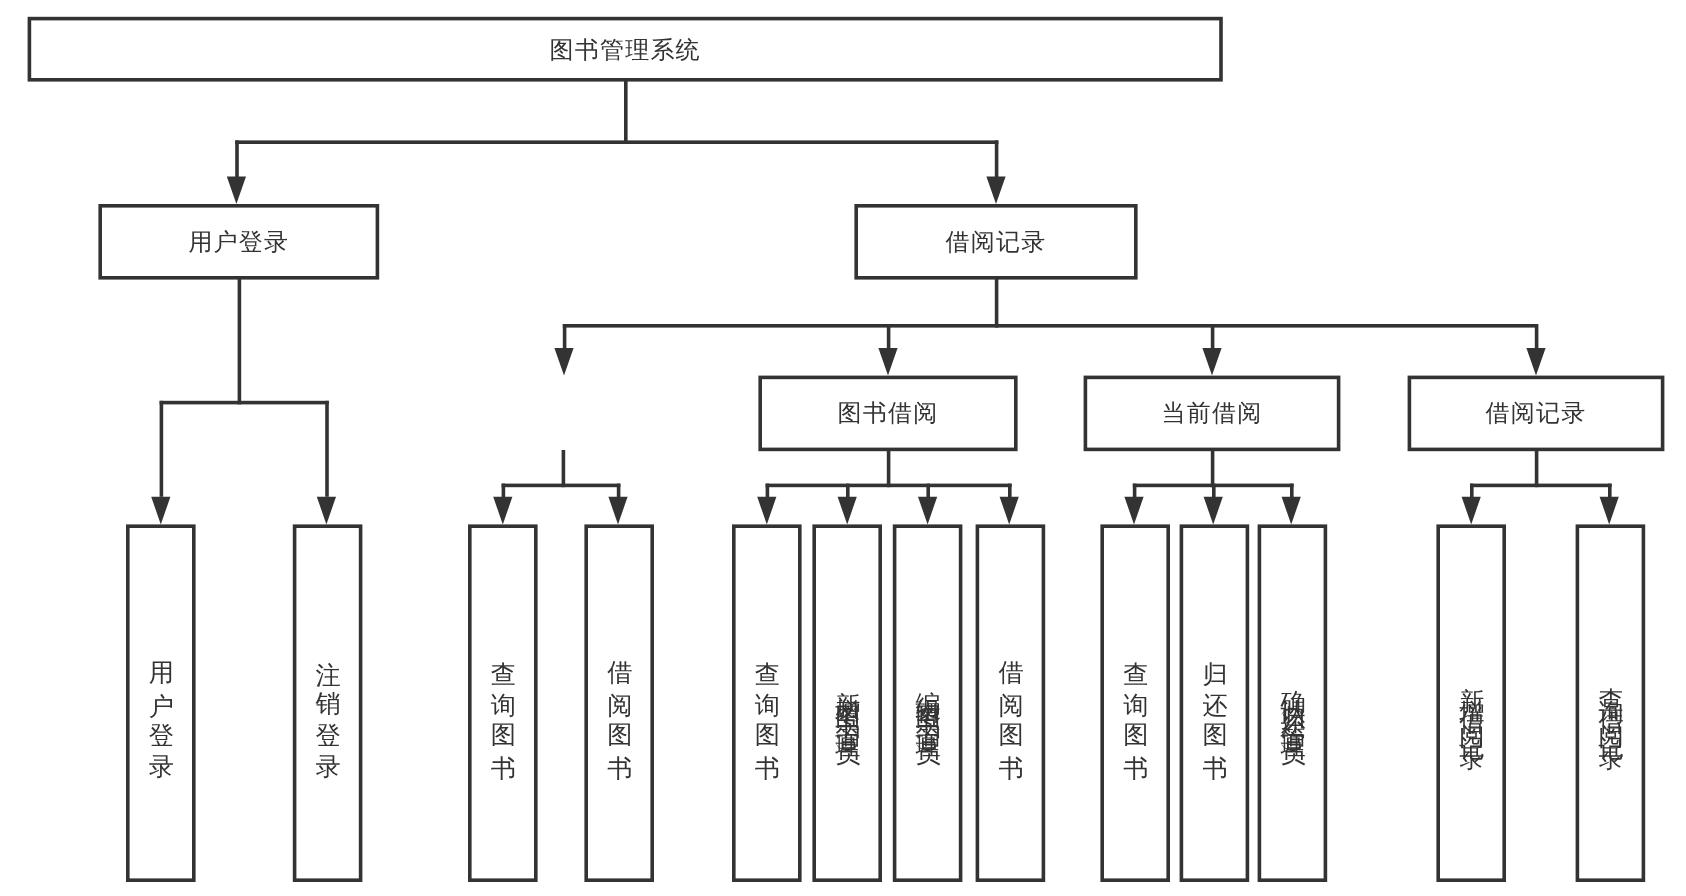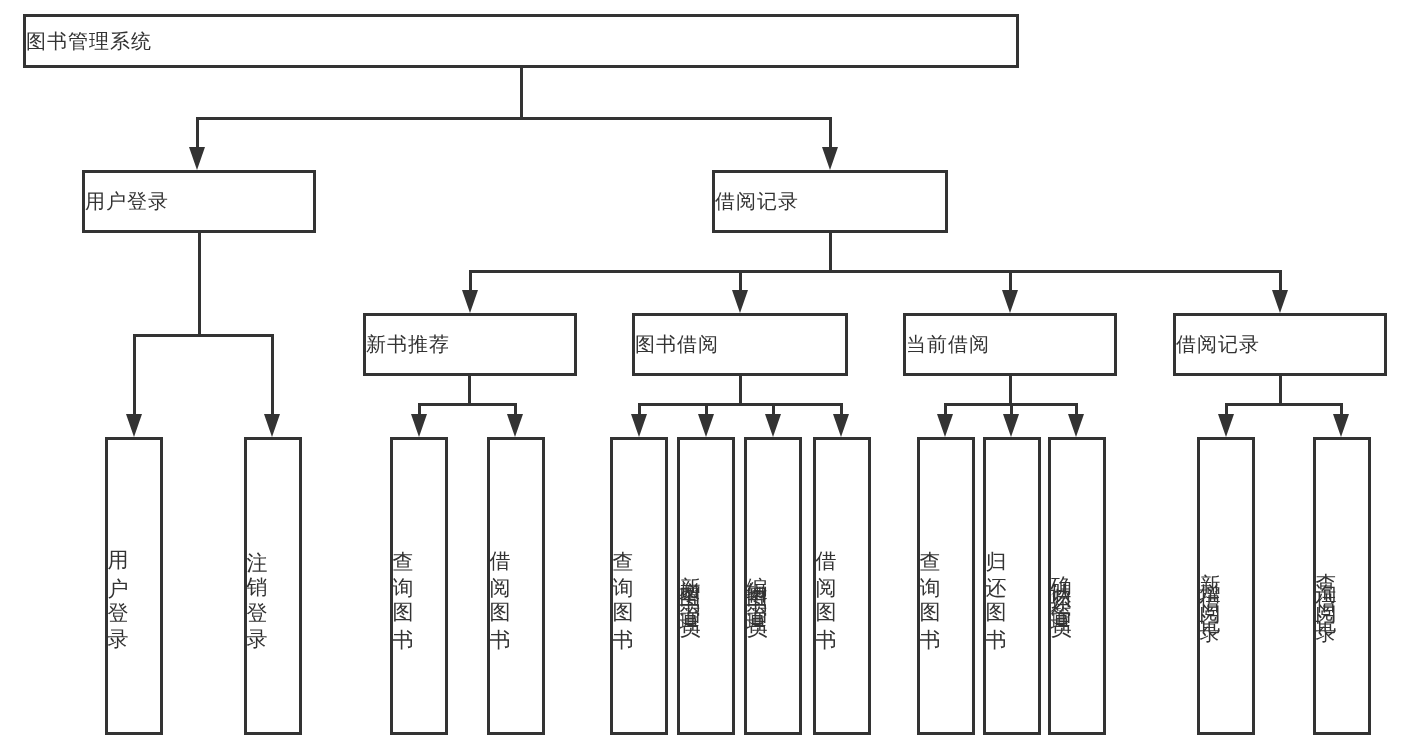--- a/index.html
+++ b/index.html
@@ -6,21 +6,21 @@
   body {
     width:1405px; height:747px; position:relative; overflow:hidden;
     background:#ffffff;
     font-family:"Liberation Sans","DejaVu Sans",sans-serif;
   }
   .canvas { position:absolute; left:0; top:0; width:1405px; height:747px; }
 
   .box {
     position:absolute; box-sizing:border-box;
     background:#ffffff; border:3px solid #333333;
-    display:flex; align-items:center; justify-content:flex-start;
+    display:flex; align-items:center; justify-content:center;
     color:#333333;
   }
   .hnode { font-size:20px; letter-spacing:1px; }
   .root  { font-size:20px; }
 
   .vnode .vtext {
     writing-mode:vertical-rl;
     font-size:21px; color:#333333; line-height:1;
   }
 
@@ -74,23 +74,20 @@
   <div class="hline" style="left:469px; top:270px; width:812px;"></div>
   <div class="vline" style="left:469px; top:270px; height:21px;"></div>
   <div class="arrow" style="left:462px; top:290px;"></div>
   <div class="vline" style="left:739px; top:270px; height:21px;"></div>
   <div class="arrow" style="left:732px; top:290px;"></div>
   <div class="vline" style="left:1009px; top:270px; height:21px;"></div>
   <div class="arrow" style="left:1002px; top:290px;"></div>
   <div class="vline" style="left:1279px; top:270px; height:21px;"></div>
   <div class="arrow" style="left:1272px; top:290px;"></div>
 
-  <div class="box hnode" style="left:363px; top:313px; width:214px; height:63px;">
-    <span>新书推荐</span>
-  </div>
   <div class="box hnode" style="left:632px; top:313px; width:216px; height:63px;">
     <span>图书借阅</span>
   </div>
   <div class="box hnode" style="left:903px; top:313px; width:214px; height:63px;">
     <span>当前借阅</span>
   </div>
   <div class="box hnode" style="left:1173px; top:313px; width:214px; height:63px;">
     <span>借阅记录</span>
   </div>
 

